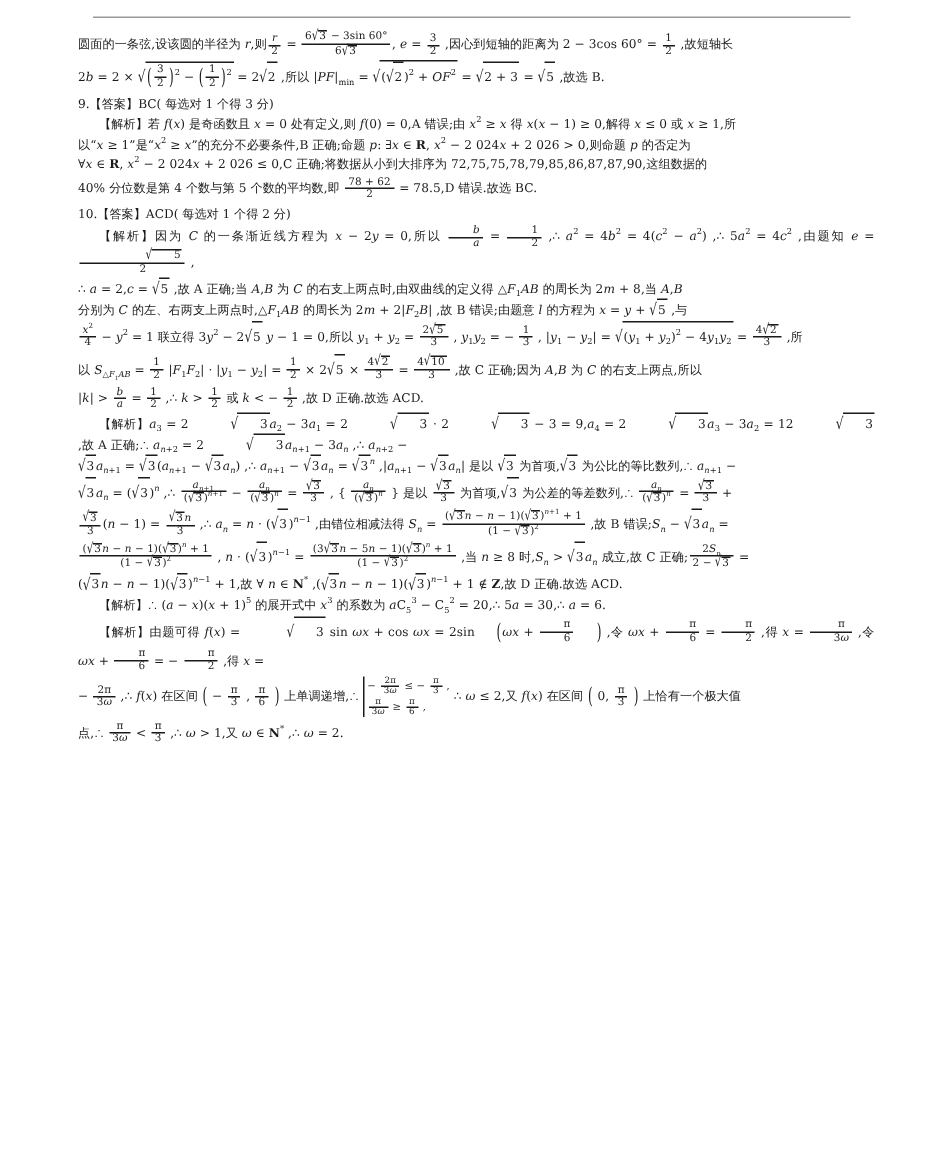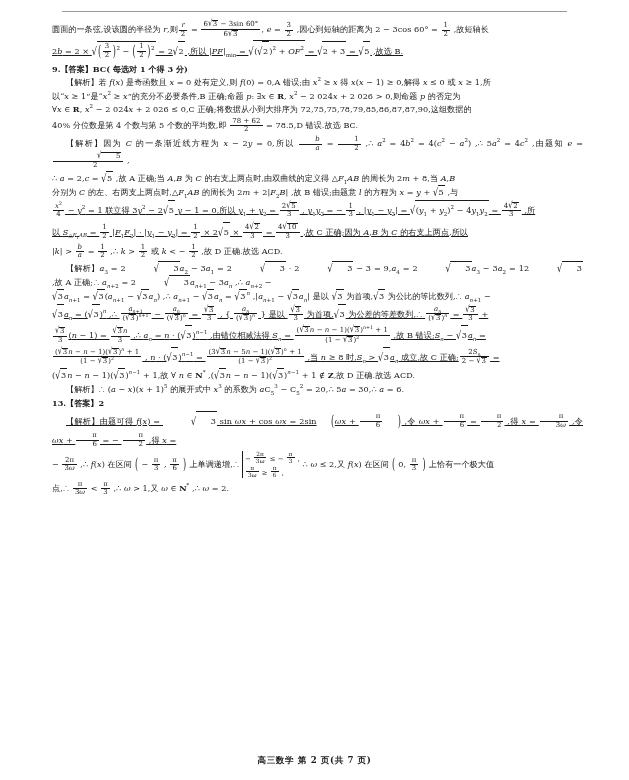--- a/index.html
+++ b/index.html
@@ -42,28 +42,26 @@
     margin: 0 0 1.5px 0;
     letter-spacing: 0.05px;
   }
   .blk.indent {
     text-indent: 14px;
   }
   .ans-head {
     font-size: 8.1px;
     line-height: 1.55;
     margin: 2px 0 1px 0;
-    font-weight: bold;
   }
   .tall {
     line-height: 2.05;
   }
   .taller {
     line-height: 2.35;
-    text-decoration: underline;
   }
   .frac {
     display: inline-block;
     vertical-align: -0.48em;
     text-align: center;
     font-size: 0.86em;
     line-height: 1.08;
     margin: 0 1px;
   }
   .frac .num {
@@ -140,20 +138,21 @@
     <div class="blk">
       以“<i>x</i> ≥ 1”是“<i>x</i><sup>2</sup> ≥ <i>x</i>”的充分不必要条件,B 正确;命题 <i>p</i>: ∃<i>x</i> ∈ <b>R</b>, <i>x</i><sup>2</sup> − 2 024<i>x</i> + 2 026 &gt; 0,则命题 <i>p</i> 的否定为
     </div>
     <div class="blk">
       ∀<i>x</i> ∈ <b>R</b>, <i>x</i><sup>2</sup> − 2 024<i>x</i> + 2 026 ≤ 0,C 正确;将数据从小到大排序为 72,75,75,78,79,85,86,87,87,90,这组数据的
     </div>
     <div class="blk tall">
       40% 分位数是第 4 个数与第 5 个数的平均数,即 <span class="frac"><span class="num">78 + 62</span><span class="den">2</span></span> = 78.5,D 错误.故选 BC.
     </div>
 
+    <div class="ans-head">10.【答案】ACD( 每选对 1 个得 2 分)</div>
     <div class="blk indent tall">
       【解析】因为 <i>C</i> 的一条渐近线方程为 <i>x</i> − 2<i>y</i> = 0,所以 <span class="frac"><span class="num"><i>b</i></span><span class="den"><i>a</i></span></span> = <span class="frac"><span class="num">1</span><span class="den">2</span></span> ,∴ <i>a</i><sup>2</sup> = 4<i>b</i><sup>2</sup> = 4(<i>c</i><sup>2</sup> − <i>a</i><sup>2</sup>) ,∴ 5<i>a</i><sup>2</sup> = 4<i>c</i><sup>2</sup> ,由题知 <i>e</i> = <span class="frac"><span class="num"><span class="sq"><span class="rad">√</span><span class="rx">5</span></span></span><span class="den">2</span></span> ,
     </div>
     <div class="blk">
       ∴ <i>a</i> = 2,<i>c</i> = <span class="sq"><span class="rad">√</span><span class="rx">5</span></span> ,故 A 正确;当 <i>A</i>,<i>B</i> 为 <i>C</i> 的右支上两点时,由双曲线的定义得 △<i>F</i><sub>1</sub><i>AB</i> 的周长为 2<i>m</i> + 8,当 <i>A</i>,<i>B</i>
     </div>
     <div class="blk">
       分别为 <i>C</i> 的左、右两支上两点时,△<i>F</i><sub>1</sub><i>AB</i> 的周长为 2<i>m</i> + 2|<i>F</i><sub>2</sub><i>B</i>| ,故 B 错误;由题意 <i>l</i> 的方程为 <i>x</i> = <i>y</i> + <span class="sq"><span class="rad">√</span><span class="rx">5</span></span> ,与
     </div>
     <div class="blk taller">
@@ -182,27 +181,25 @@
       <span class="frac"><span class="num">(<span class="sq"><span class="rad">√</span><span class="rx">3</span></span><i>n</i> − <i>n</i> − 1)(<span class="sq"><span class="rad">√</span><span class="rx">3</span></span>)<sup><i>n</i></sup> + 1</span><span class="den">(1 − <span class="sq"><span class="rad">√</span><span class="rx">3</span></span>)<sup>2</sup></span></span> , <i>n</i> · (<span class="sq"><span class="rad">√</span><span class="rx">3</span></span>)<sup><i>n</i>−1</sup> = <span class="frac"><span class="num">(3<span class="sq"><span class="rad">√</span><span class="rx">3</span></span><i>n</i> − 5<i>n</i> − 1)(<span class="sq"><span class="rad">√</span><span class="rx">3</span></span>)<sup><i>n</i></sup> + 1</span><span class="den">(1 − <span class="sq"><span class="rad">√</span><span class="rx">3</span></span>)<sup>2</sup></span></span> ,当 <i>n</i> ≥ 8 时,<i>S</i><sub><i>n</i></sub> &gt; <span class="sq"><span class="rad">√</span><span class="rx">3</span></span><i>a</i><sub><i>n</i></sub> 成立,故 C 正确;<span class="frac"><span class="num">2<i>S</i><sub><i>n</i></sub></span><span class="den">2 − <span class="sq"><span class="rad">√</span><span class="rx">3</span></span></span></span> =
     </div>
     <div class="blk">
       (<span class="sq"><span class="rad">√</span><span class="rx">3</span></span><i>n</i> − <i>n</i> − 1)(<span class="sq"><span class="rad">√</span><span class="rx">3</span></span>)<sup><i>n</i>−1</sup> + 1,故 ∀ <i>n</i> ∈ <b>N</b><sup>*</sup> ,(<span class="sq"><span class="rad">√</span><span class="rx">3</span></span><i>n</i> − <i>n</i> − 1)(<span class="sq"><span class="rad">√</span><span class="rx">3</span></span>)<sup><i>n</i>−1</sup> + 1 ∉ <b>Z</b>,故 D 正确.故选 ACD.
     </div>
 
     <div class="blk indent">
       【解析】∴ (<i>a</i> − <i>x</i>)(<i>x</i> + 1)<sup>5</sup> 的展开式中 <i>x</i><sup>3</sup> 的系数为 <i>a</i>C<sub>5</sub><sup>3</sup> − C<sub>5</sub><sup>2</sup> = 20,∴ 5<i>a</i> = 30,∴ <i>a</i> = 6.
     </div>
 
-    <div class="ans-head">13.【答案】2</div>
     <div class="blk indent taller">
       【解析】由题可得 <i>f</i>(<i>x</i>) = <span class="sq"><span class="rad">√</span><span class="rx">3</span></span> sin <i>ωx</i> + cos <i>ωx</i> = 2sin<span class="bigpar">(</span><i>ωx</i> + <span class="frac"><span class="num">π</span><span class="den">6</span></span><span class="bigpar">)</span> ,令 <i>ωx</i> + <span class="frac"><span class="num">π</span><span class="den">6</span></span> = <span class="frac"><span class="num">π</span><span class="den">2</span></span> ,得 <i>x</i> = <span class="frac"><span class="num">π</span><span class="den">3<i>ω</i></span></span> ,令 <i>ωx</i> + <span class="frac"><span class="num">π</span><span class="den">6</span></span> = − <span class="frac"><span class="num">π</span><span class="den">2</span></span> ,得 <i>x</i> =
     </div>
     <div class="blk" style="line-height:3.1">
       − <span class="frac"><span class="num">2π</span><span class="den">3<i>ω</i></span></span> ,∴ <i>f</i>(<i>x</i>) 在区间 <span class="bigpar">(</span> − <span class="frac"><span class="num">π</span><span class="den">3</span></span> , <span class="frac"><span class="num">π</span><span class="den">6</span></span> <span class="bigpar">)</span> 上单调递增,∴ <span style="display:inline-block;vertical-align:middle;font-size:0.84em;line-height:1.25;border-left:1px solid #1a1a1a;padding-left:2px;"><span style="display:block;">− <span class="frac"><span class="num">2π</span><span class="den">3<i>ω</i></span></span> ≤ − <span class="frac"><span class="num">π</span><span class="den">3</span></span> ,</span><span style="display:block;"><span class="frac"><span class="num">π</span><span class="den">3<i>ω</i></span></span> ≥ <span class="frac"><span class="num">π</span><span class="den">6</span></span> ,</span></span> ∴ <i>ω</i> ≤ 2,又 <i>f</i>(<i>x</i>) 在区间 <span class="bigpar">(</span> 0, <span class="frac"><span class="num">π</span><span class="den">3</span></span> <span class="bigpar">)</span> 上恰有一个极大值
     </div>
     <div class="blk tall">
       点,∴ <span class="frac"><span class="num">π</span><span class="den">3<i>ω</i></span></span> &lt; <span class="frac"><span class="num">π</span><span class="den">3</span></span> ,∴ <i>ω</i> &gt; 1,又 <i>ω</i> ∈ <b>N</b><sup>*</sup> ,∴ <i>ω</i> = 2.
     </div>
 
   </div>
 
-  <div class="footer">高三数学  第 2 页(共 7 页)</div>
 </div>
 
 </body></html>

